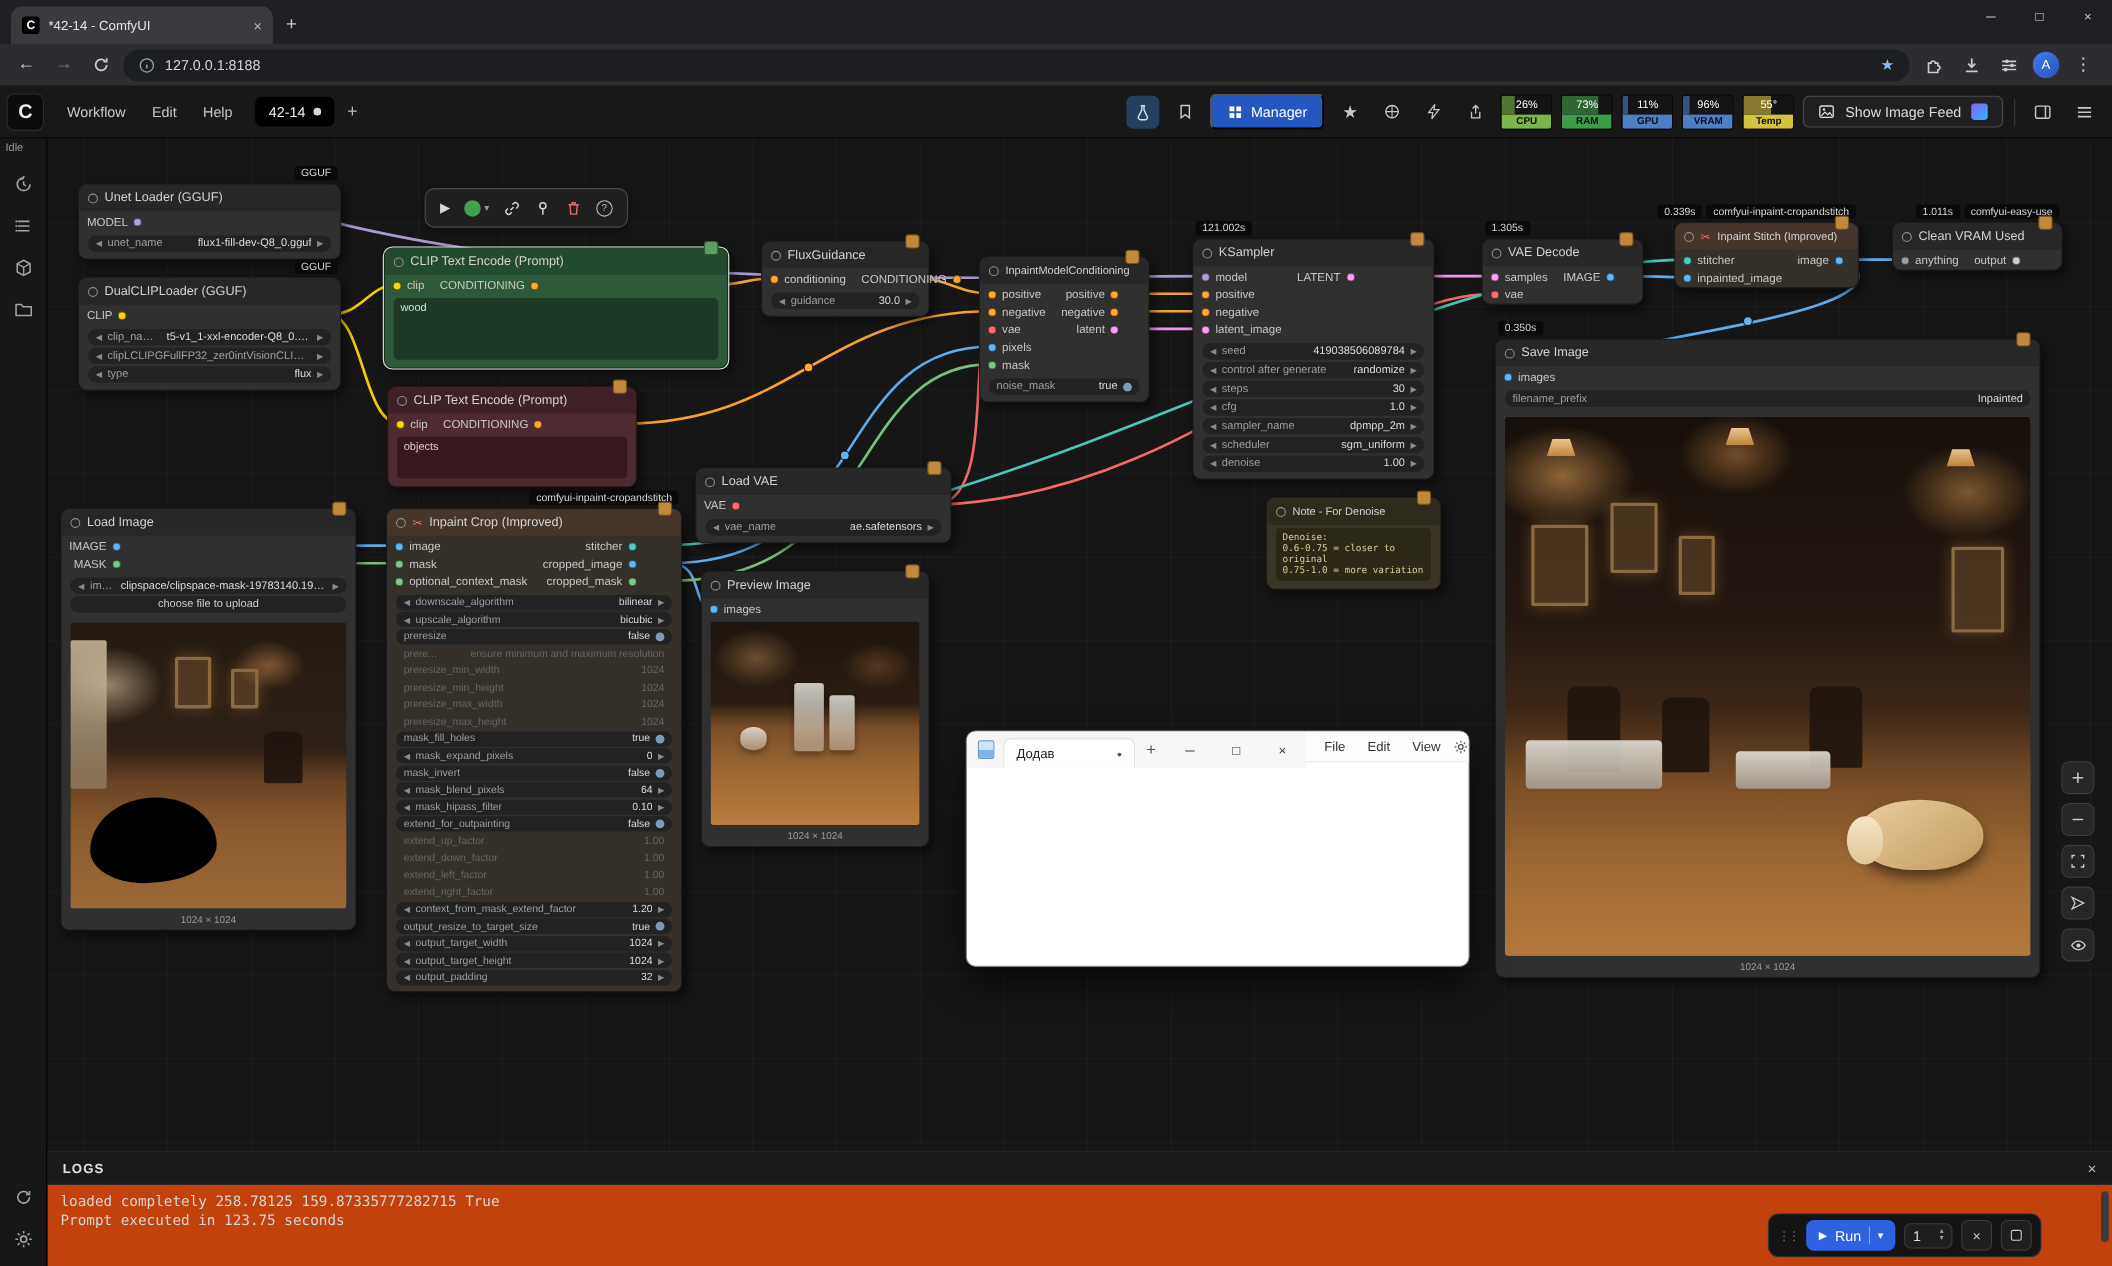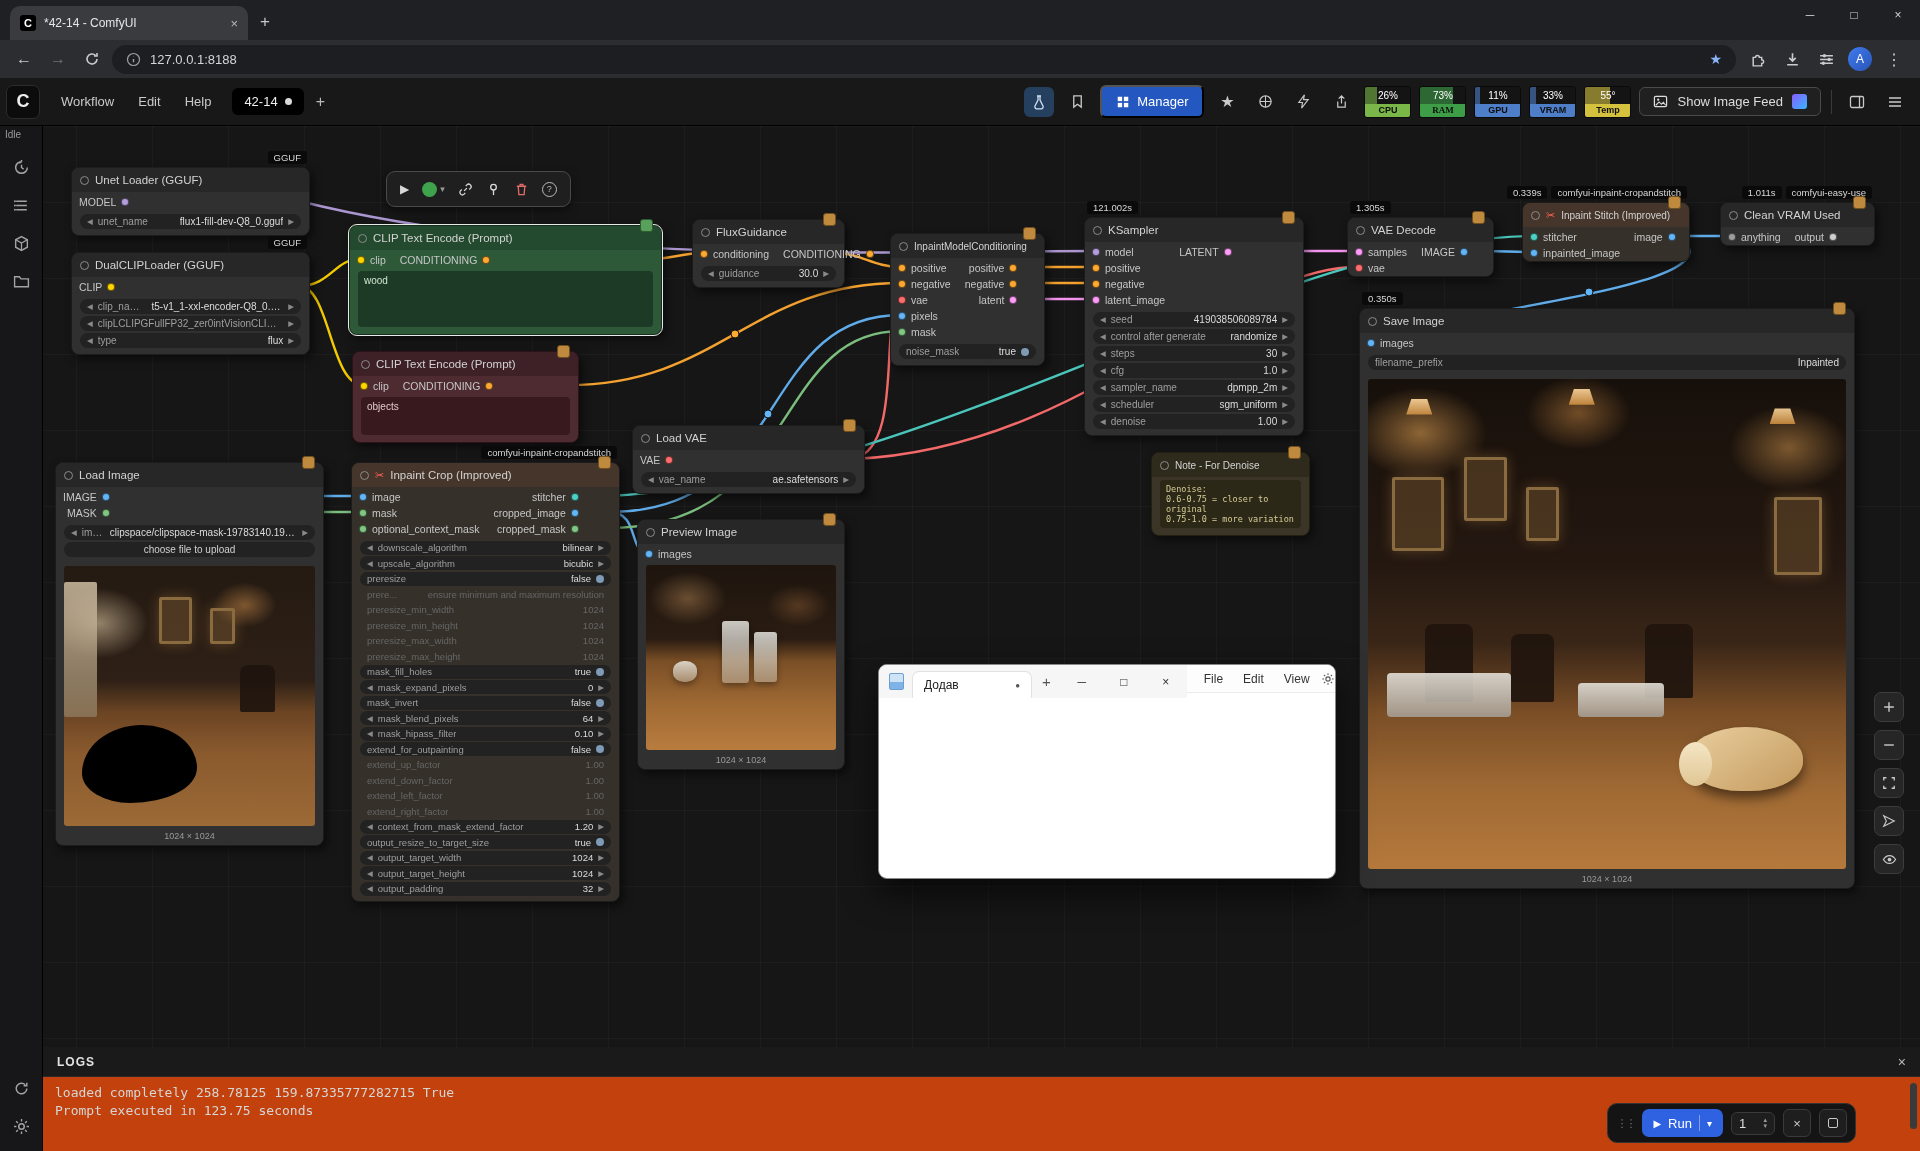--- a/index.html
+++ b/index.html
@@ -303,33 +303,33 @@
           <i class="mfill" style="width: 26%; background: rgb(122, 182, 72);"></i>
           <span>26%</span>
         </div>
       <div class="mlab" style="background: rgb(122, 182, 72);">CPU</div>
     </div>
     <div class="mon">
       <div class="mval">
           <i class="mfill" style="width: 73%; background: rgb(62, 158, 71);"></i>
           <span>73%</span>
         </div>
-      <div class="mlab" style="background: rgb(62, 158, 71); font-family: Liberation Serif, serif;">RAM</div>
+      <div class="mlab" style="background: rgb(62, 158, 71);">RAM</div>
     </div>
     <div class="mon">
       <div class="mval">
           <i class="mfill" style="width: 11%; background: rgb(79, 126, 201);"></i>
           <span>11%</span>
         </div>
       <div class="mlab" style="background: rgb(79, 126, 201);">GPU</div>
     </div>
     <div class="mon">
       <div class="mval">
           <i class="mfill" style="width: 12%; background: rgb(79, 126, 201);"></i>
-          <span>33%</span>
+          <span>96%</span>
         </div>
       <div class="mlab" style="background: rgb(79, 126, 201);">VRAM</div>
     </div>
     <div class="mon">
       <div class="mval">
           <i class="mfill" style="width: 55%; background: rgb(212, 193, 62);"></i>
           <span>55°</span>
         </div>
       <div class="mlab" style="background: rgb(212, 193, 62);">Temp</div>
     </div>

